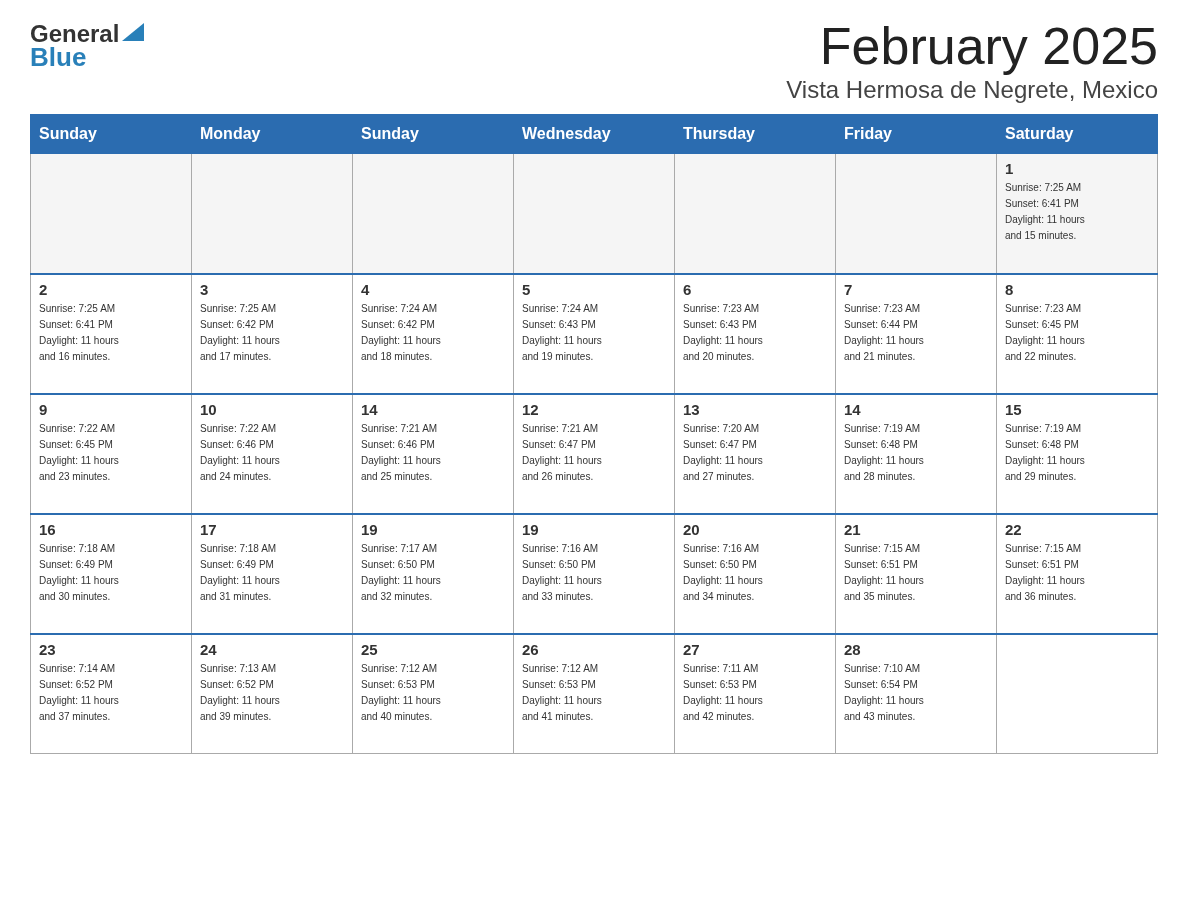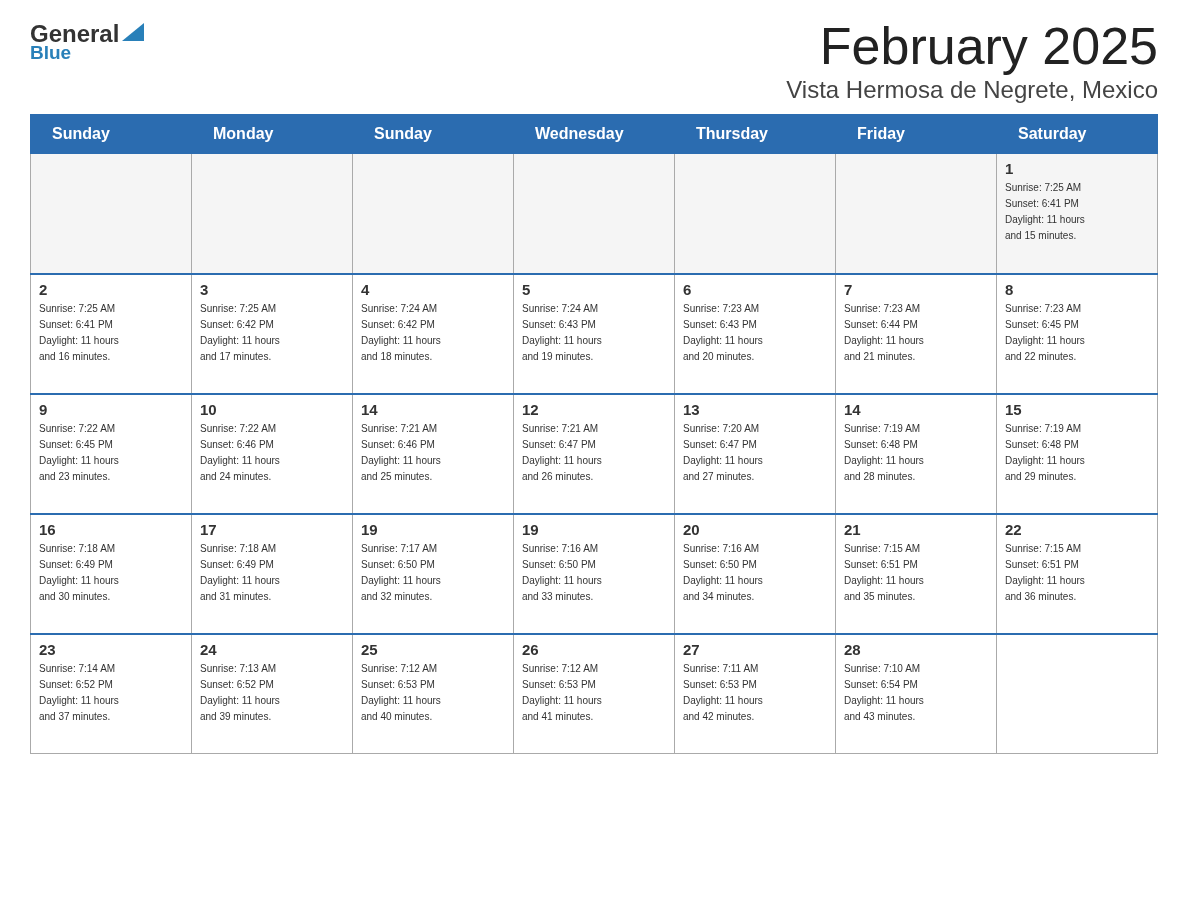--- a/index.html
+++ b/index.html
@@ -20,21 +20,21 @@
       display: flex;
       flex-direction: column;
       align-items: flex-start;
     }
     .logo-text-general {
       font-size: 24px;
       font-weight: bold;
       color: #333;
     }
     .logo-text-blue {
-      font-size: 19px;
+      font-size: 26px;
       font-weight: bold;
       color: #2980b9;
       margin-top: -6px;
       text-align: center;
     }
     .title-section {
       text-align: right;
     }
     .month-title {
       font-size: 52px;
@@ -50,21 +50,21 @@
     .calendar {
       width: 100%;
       border-collapse: collapse;
       margin-top: 10px;
     }
     .calendar th {
       background-color: #2b6cb0;
       color: #fff;
       font-size: 16px;
       font-weight: bold;
-      padding: 10px 21px;
+      padding: 10px 8px;
       text-align: left;
       border: 1px solid #2b6cb0;
     }
     .calendar td {
       border: 1px solid #aaa;
       vertical-align: top;
       padding: 6px 8px;
       width: 14.28%;
       min-height: 110px;
       height: 120px;

